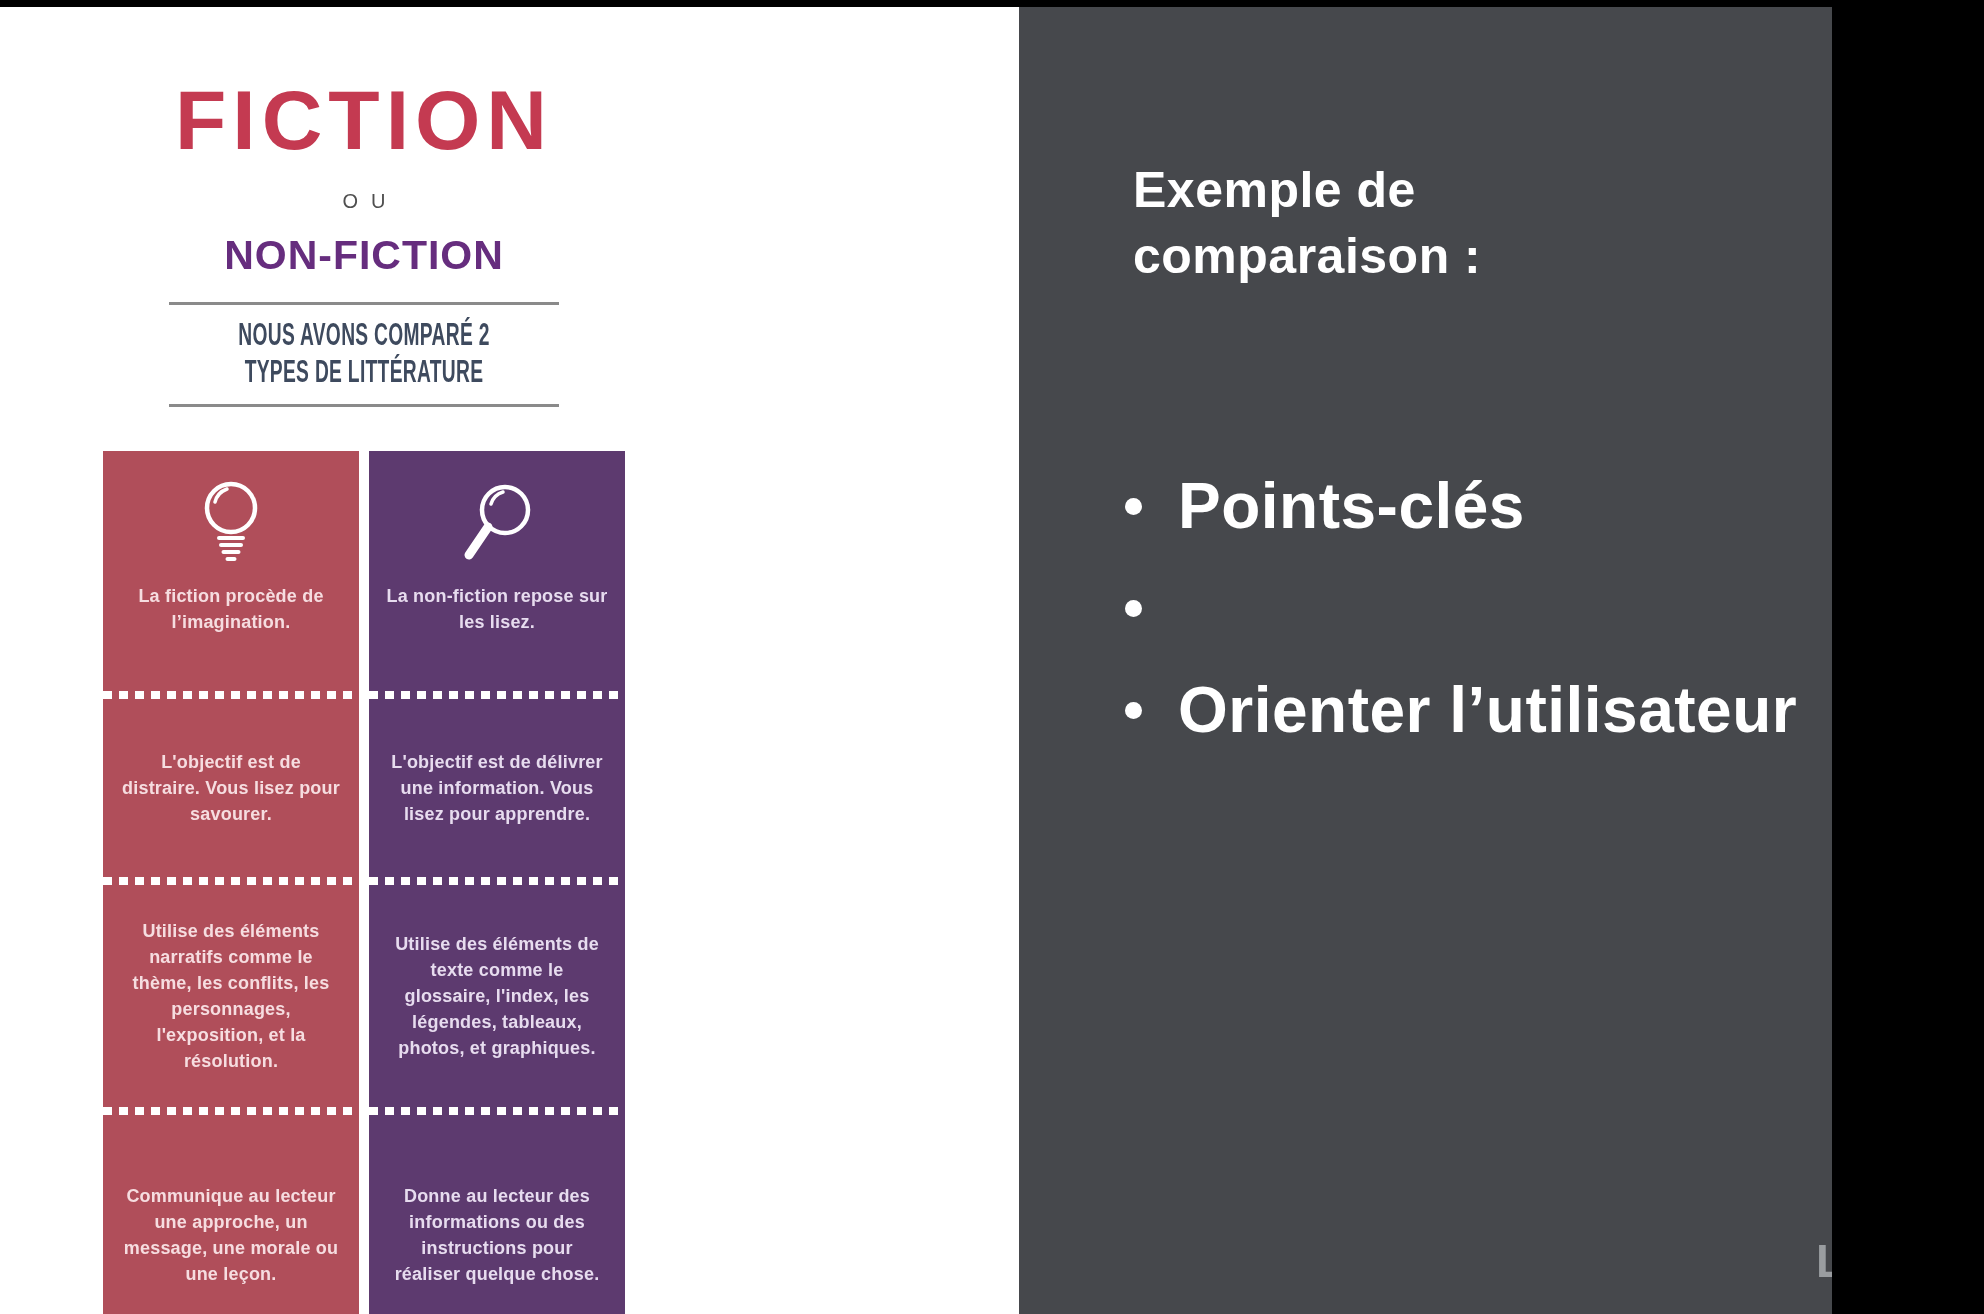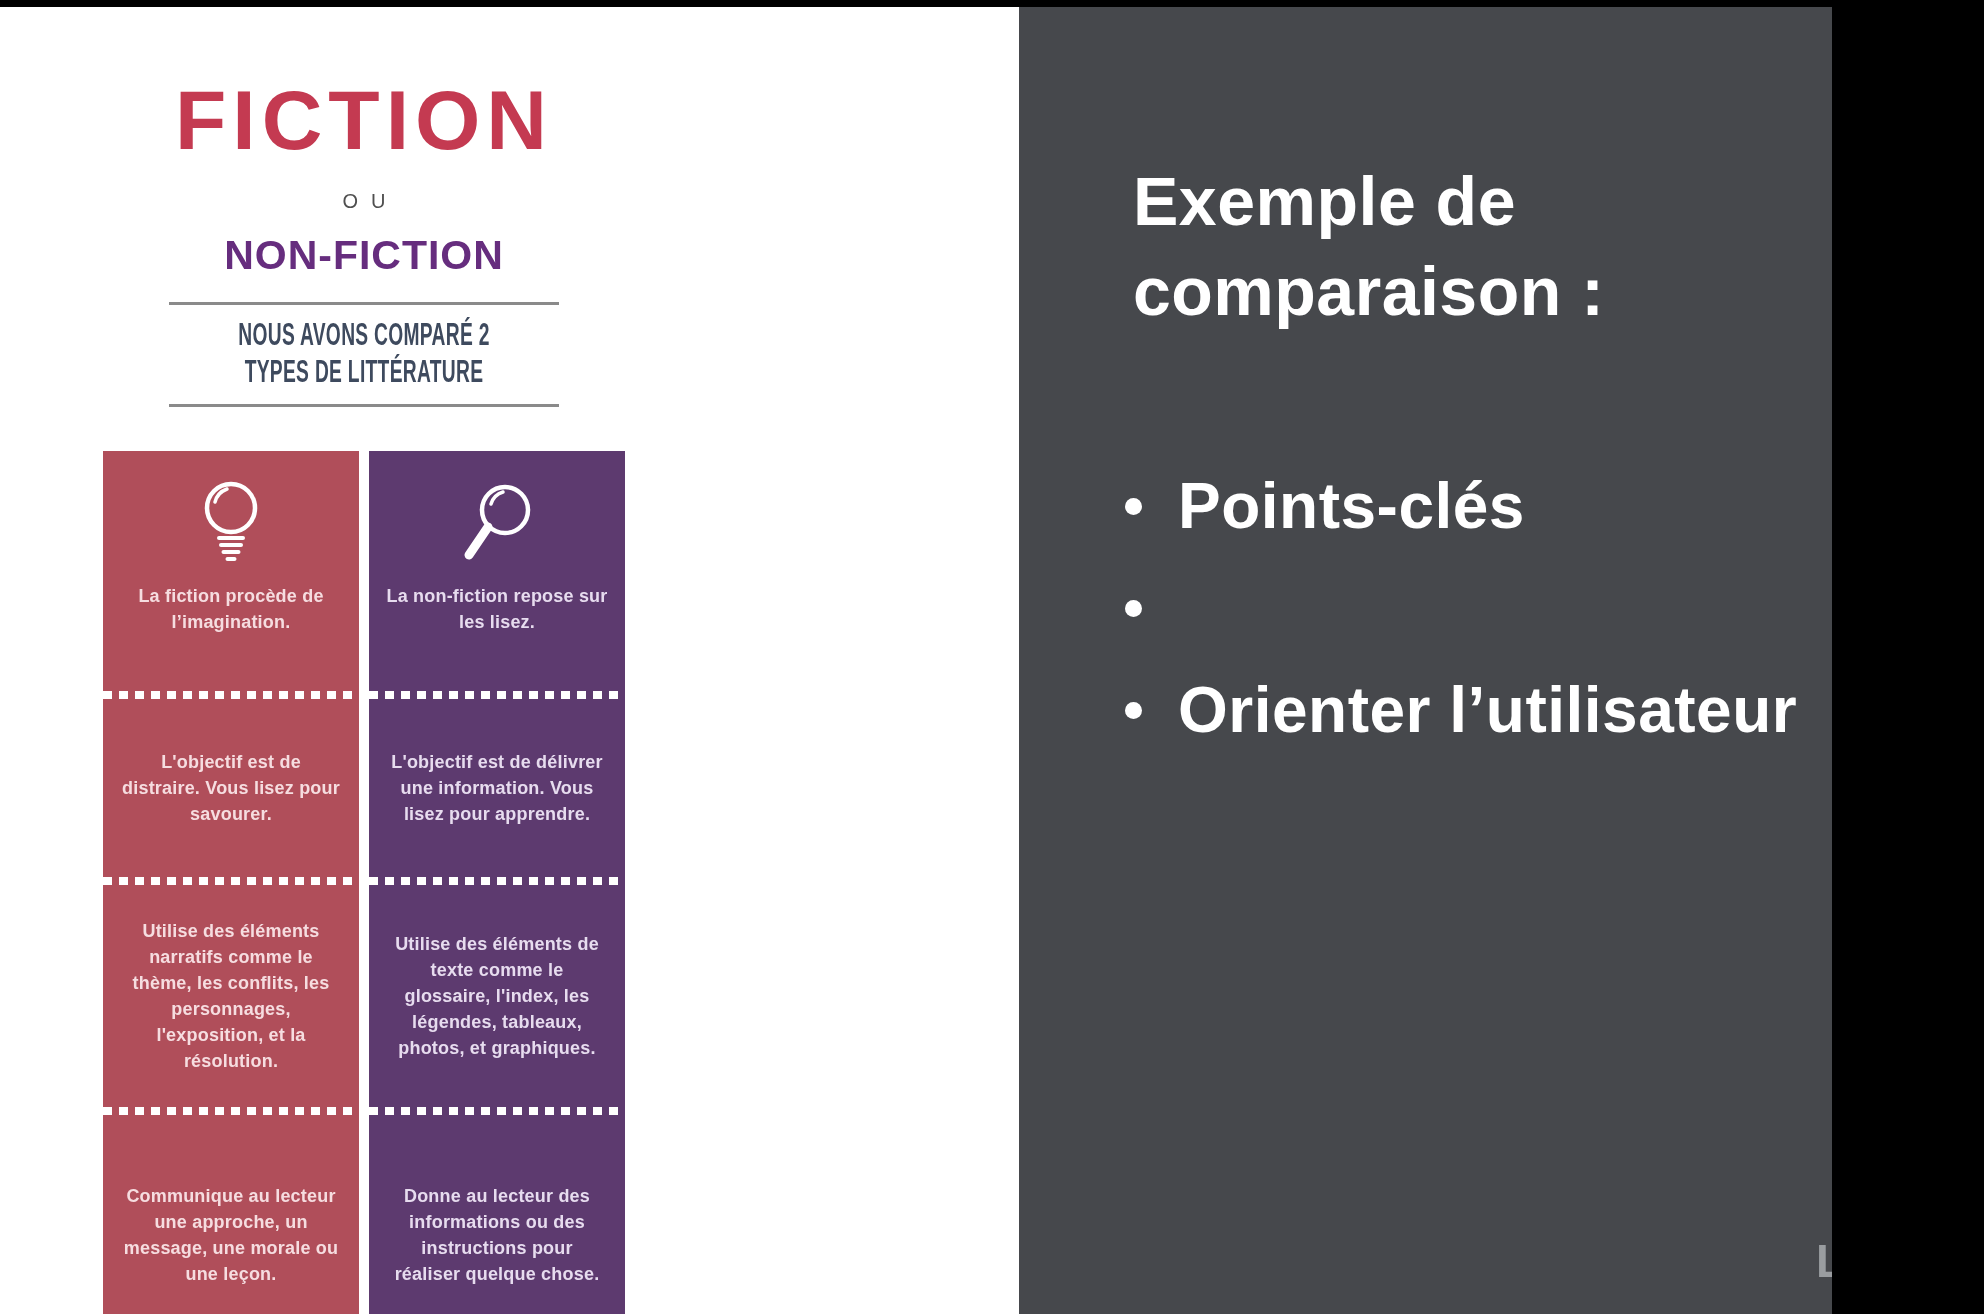--- a/index.html
+++ b/index.html
@@ -32,21 +32,21 @@
   .c1 .icon{margin-bottom:12px;flex:none;}
   .c2{height:178px;}
   .c3{height:222px;}
   .c4{height:240px;}
   .dash{height:8px;flex:none;
         background:repeating-linear-gradient(to right,#fff 0 9px,transparent 9px 16px);}
 
   
   .panel{position:absolute;left:1019px;top:7px;width:965px;height:1307px;background:var(--panel,#46484c);}
   .heading{position:absolute;left:114px;top:150px;margin:0;
-           font-size:68px;font-weight:bold;color:var(--panel_text,#fff);line-height:1.32;letter-spacing:0.5px;}
+           font-size:50px;font-weight:bold;color:var(--panel_text,#fff);line-height:1.32;letter-spacing:0.5px;}
   .bullets{position:absolute;left:106px;top:448px;margin:0;padding:0;list-style:none;}
   .bullets li{display:flex;align-items:center;height:102px;
               font-size:64px;font-weight:bold;color:var(--panel_text,#fff);letter-spacing:0.5px;white-space:nowrap;}
   .bullets .dot{width:17px;height:17px;border-radius:50%;background:var(--panel_text,#fff);margin-right:36px;flex:none;}
   .logo{position:absolute;left:797px;bottom:26px;display:flex;align-items:center;}
   .logo .word{font-size:46px;font-weight:bold;color:var(--logo_gray,#9a9da0);letter-spacing:0.5px;}
   .logo .badge{width:16px;height:40px;background:var(--logo_gray,#9a9da0);border-radius:6px 0 0 0;margin-left:8px;flex:none;}
 </style>
 </head>
 <body>

